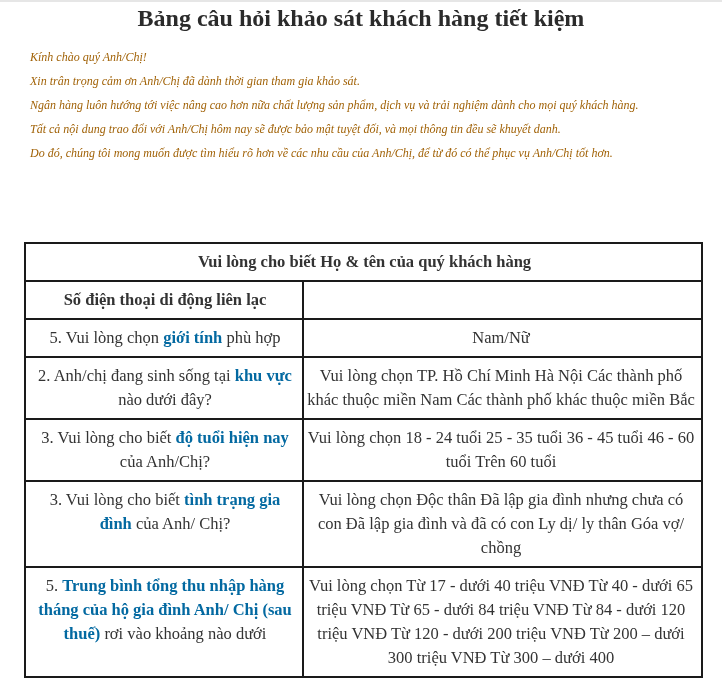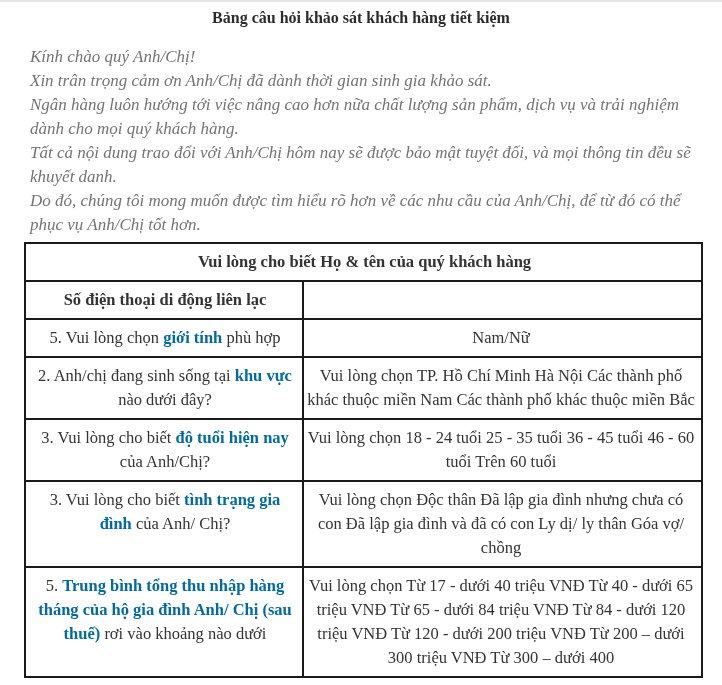--- a/index.html
+++ b/index.html
@@ -16,35 +16,35 @@
       color: #333333;
       border-top: 2px solid #e6e6e6;
       box-sizing: border-box;
     }
     .page-title {
       position: absolute;
       top: 3px;
       left: 0;
       width: 722px;
       text-align: center;
-      font-size: 16px;
+      font-size: 24px;
       font-weight: bold;
       color: #2b2b2b;
       line-height: 26px;
       margin: 0;
     }
     .intro {
       position: absolute;
       top: 43px;
       left: 30px;
       width: 670px;
       font-style: italic;
-      font-size: 17px;
+      font-size: 12px;
       line-height: 24px;
-      color: #737373;
+      color: #a16207;
     }
     .intro p {
       margin: 0;
       padding: 0;
     }
     table.survey {
       position: absolute;
       top: 240px;
       left: 24px;
       width: 679px;
@@ -74,21 +74,21 @@
     }
     b { font-weight: bold; color: #0369a1; }
   </style>
 </head>
 <body>
 
 <h1 class="page-title">Bảng câu hỏi khảo sát khách hàng tiết kiệm</h1>
 
 <div class="intro">
   <p>Kính chào quý Anh/Chị!</p>
-  <p>Xin trân trọng cảm ơn Anh/Chị đã dành thời gian sinh gia khảo sát.</p>
+  <p>Xin trân trọng cảm ơn Anh/Chị đã dành thời gian tham gia khảo sát.</p>
   <p>Ngân hàng luôn hướng tới việc nâng cao hơn nữa chất lượng sản phẩm, dịch vụ và trải nghiệm dành cho mọi quý khách hàng.</p>
   <p>Tất cả nội dung trao đổi với Anh/Chị hôm nay sẽ được bảo mật tuyệt đối, và mọi thông tin đều sẽ khuyết danh.</p>
   <p>Do đó, chúng tôi mong muốn được tìm hiểu rõ hơn về các nhu cầu của Anh/Chị, để từ đó có thể phục vụ Anh/Chị tốt hơn.</p>
 </div>
 
 <table class="survey">
   <tbody>
     <tr>
       <td class="full" colspan="2">Vui lòng cho biết Họ &amp; tên của quý khách hàng</td>
     </tr>

